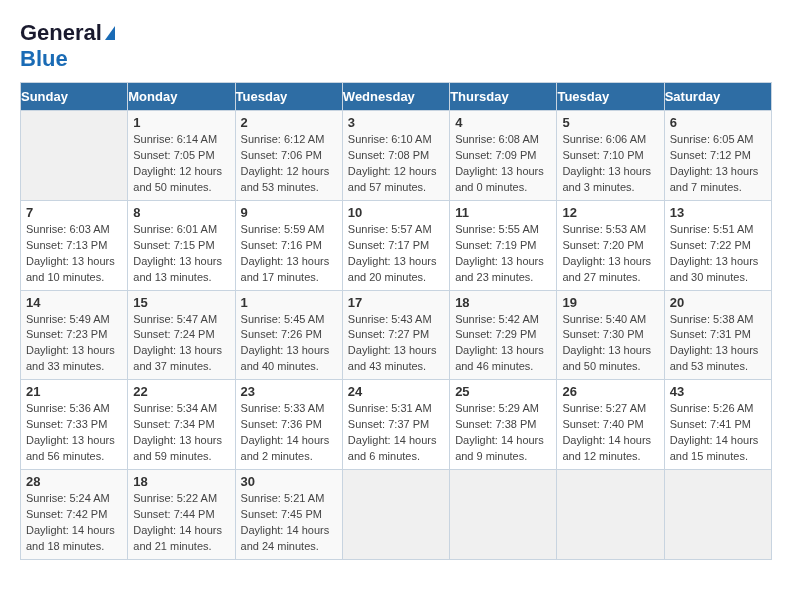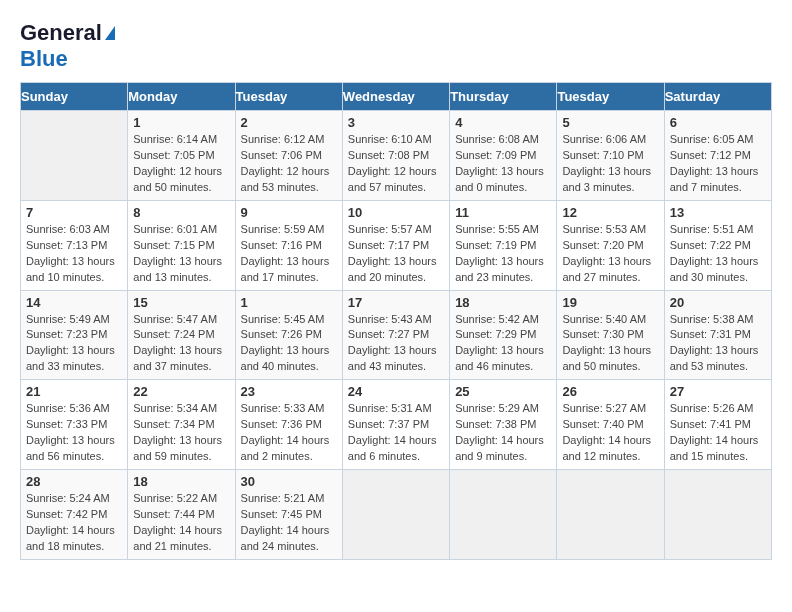--- a/index.html
+++ b/index.html
@@ -219,21 +219,21 @@
         </td>
         <td>
           <div class="cell-day">25</div>
           <div class="cell-info">Sunrise: 5:29 AM<br>Sunset: 7:38 PM<br>Daylight: 14 hours and 9 minutes.</div>
         </td>
         <td>
           <div class="cell-day">26</div>
           <div class="cell-info">Sunrise: 5:27 AM<br>Sunset: 7:40 PM<br>Daylight: 14 hours and 12 minutes.</div>
         </td>
         <td>
-          <div class="cell-day">27</div>
+          <div class="cell-day">43</div>
           <div class="cell-info">Sunrise: 5:26 AM<br>Sunset: 7:41 PM<br>Daylight: 14 hours and 15 minutes.</div>
         </td>
       </tr>
       <tr>
         <td>
           <div class="cell-day">28</div>
           <div class="cell-info">Sunrise: 5:24 AM<br>Sunset: 7:42 PM<br>Daylight: 14 hours and 18 minutes.</div>
         </td>
         <td>
           <div class="cell-day">18</div>

